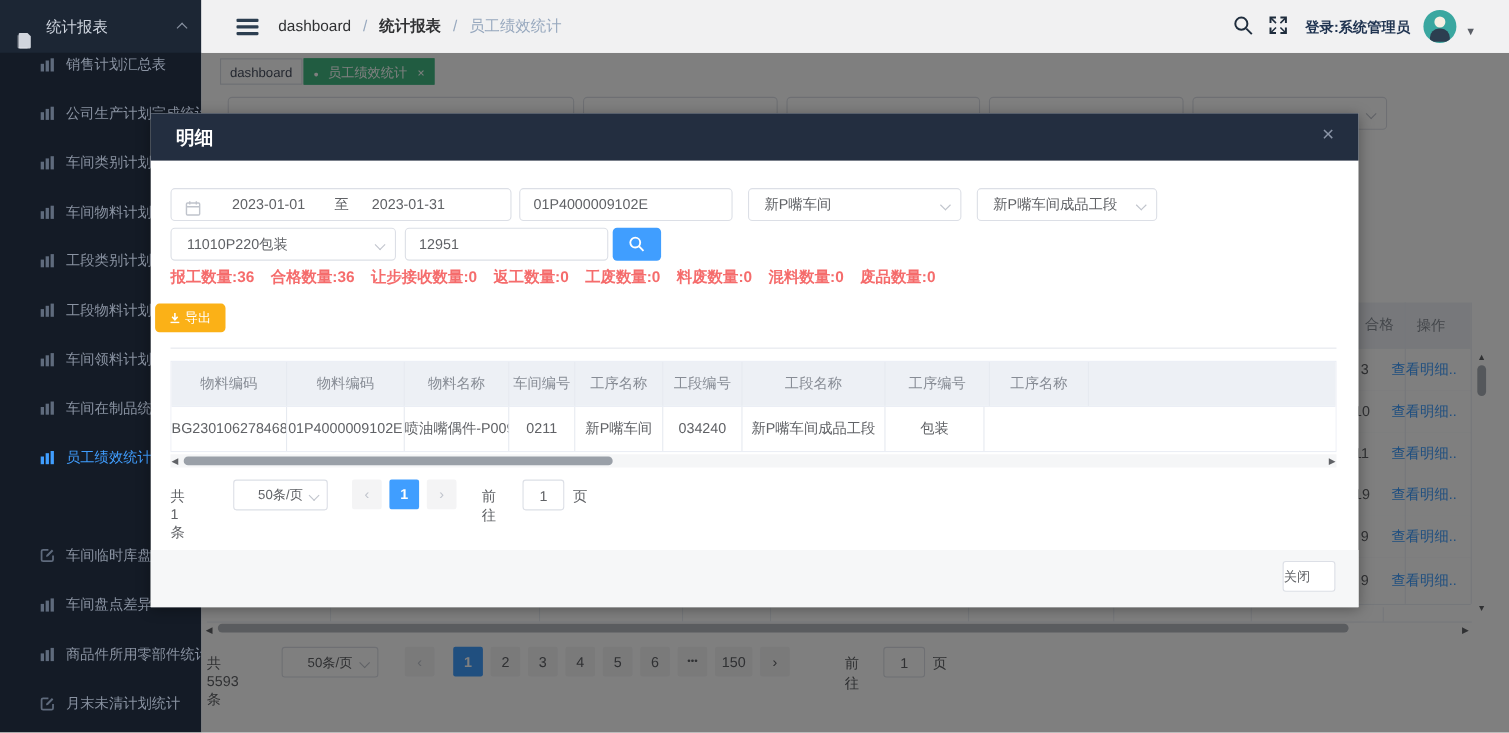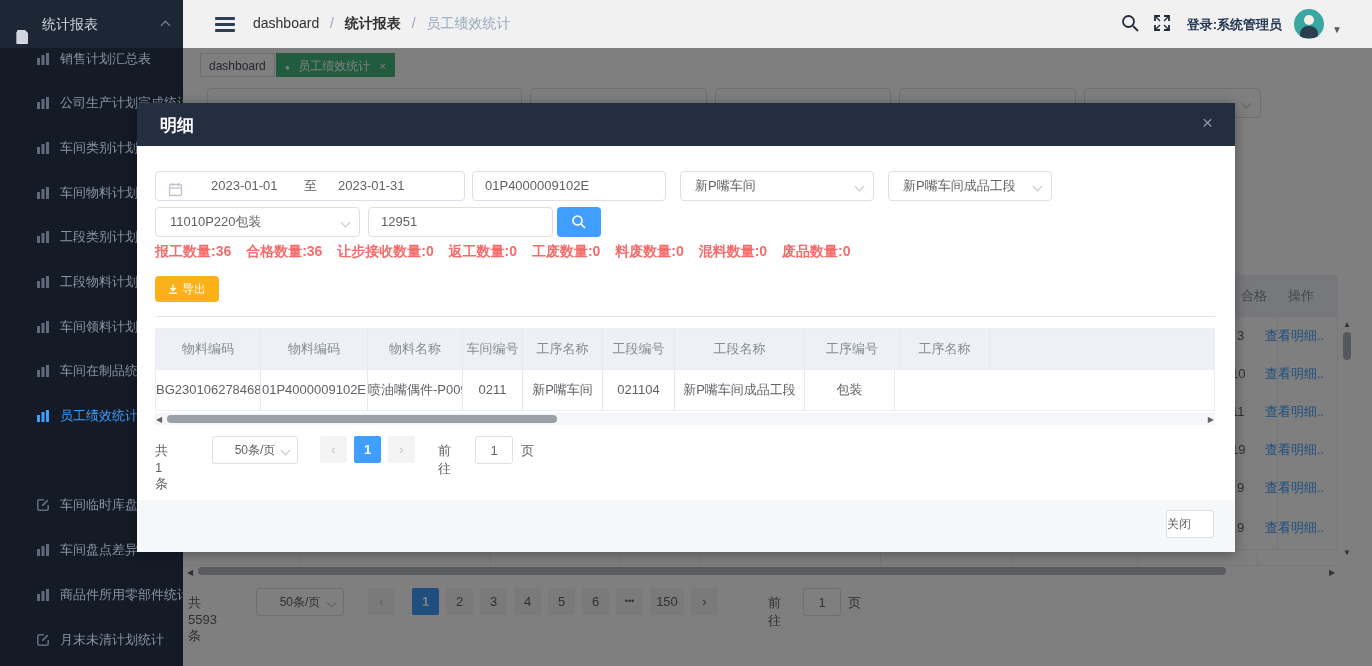--- a/index.html
+++ b/index.html
@@ -77,21 +77,21 @@
   .m-header{position:absolute;left:0;top:0;width:100%;height:43px;background:#232e40;}
   .m-title{position:absolute;left:23px;top:11px;color:#fff;font-size:17px;font-weight:bold;}
   .m-close{position:absolute;right:22px;top:9px;color:#8a94a6;font-size:19px;cursor:pointer;}
   .inp{position:absolute;height:30px;border:1px solid #dcdfe6;border-radius:4px;background:#fff;
        box-sizing:border-box;line-height:28px;color:#606266;}
   .inp input{border:0;outline:0;background:transparent;width:100%;height:26px;padding:0 12px;
              font:13px "Liberation Sans","DejaVu Sans",sans-serif;color:#606266;box-sizing:border-box;}
   .sel-chev{position:absolute;right:10px;top:11px;}
   .stats{position:absolute;left:18px;top:140px;color:#f56c6c;font-size:14px;font-weight:bold;white-space:nowrap;}
   .stats span{margin-right:11px;}
-  .btn-export{position:absolute;left:18px;top:173px;width:64px;height:26px;background:#fbb117;border-radius:4px;
+  .btn-export{position:absolute;left:4px;top:173px;width:64px;height:26px;background:#fbb117;border-radius:4px;
               color:#fff;font-size:12px;text-align:center;line-height:26px;cursor:pointer;}
   .m-divider{position:absolute;left:18px;top:213px;width:1060px;height:1px;background:#e4e7ed;}
   .m-table{position:absolute;left:18px;top:225px;width:1060px;border:1px solid #ebeef5;box-sizing:border-box;}
   .m-table .tr{display:flex;height:40px;line-height:40px;text-align:center;}
   .m-table .tr.head{background:#edf0f5;color:#878c95;}
   .m-table .tr.body{background:#fff;color:#606266;border-top:1px solid #ebeef5;}
   .m-table .td{border-right:1px solid #e6eaf0;box-sizing:border-box;overflow:hidden;white-space:nowrap;font-size:13px;}
   .m-hscroll{position:absolute;left:18px;top:310px;width:1060px;height:12px;background:#f5f6f7;}
   .btn-close{position:absolute;right:21px;top:407px;width:48px;height:28px;background:#fff;border:1px solid #dcdfe6;
              border-radius:3px;line-height:26px;font-size:12px;color:#606266;box-sizing:border-box;cursor:pointer;}
@@ -116,21 +116,21 @@
 
     <div class="fbox" style="left:24px;width:315px;"></div>
     <div class="fbox" style="left:347px;width:177px;"></div>
     <div class="fbox" style="left:532px;width:176px;"></div>
     <div class="fbox" style="left:716px;width:177px;"></div>
     <div class="fbox" style="left:901px;width:177px;">
       <span class="chev" style="position:absolute;right:10px;top:11px;"></span>
     </div>
 
     <div class="bgt-header" style="left:1040px;top:227px;width:114px;height:42px;line-height:42px;">
-      <span style="position:absolute;left:18px;">合格</span>
+      <span style="position:absolute;left:18px;font-family:Liberation Mono, monospace;">合格</span>
       <span style="position:absolute;left:65px;">操作</span>
     </div>
     <div class="bgt-row" style="left:1040px;top:269px;width:114px;height:38px;line-height:38px;">
       <span style="position:absolute;left:14px;">3</span>
       <span class="bg-link" style="position:absolute;left:42px;">查看明细..</span>
     </div>
     <div class="bgt-row" style="left:1040px;top:307px;width:114px;height:38px;line-height:38px;">
       <span style="position:absolute;left:8px;">10</span>
       <span class="bg-link" style="position:absolute;left:42px;">查看明细..</span>
     </div>
@@ -446,21 +446,21 @@
         <div class="td" style="width:95px;">工序编号</div>
         <div class="td" style="width:90px;">工序名称</div>
         <div class="td" style="flex:1;border-right:0;"></div>
       </div>
       <div class="tr body">
         <div class="td" style="width:105px;">BG230106278468</div>
         <div class="td" style="width:107px;">01P4000009102E</div>
         <div class="td" style="width:95px;">喷油嘴偶件-P009</div>
         <div class="td" style="width:60px;">0211</div>
         <div class="td" style="width:80px;">新P嘴车间</div>
-        <div class="td" style="width:72px;">021104</div>
+        <div class="td" style="width:72px;">034240</div>
         <div class="td" style="width:130px;">新P嘴车间成品工段</div>
         <div class="td" style="width:90px;">包装</div>
         <div class="td" style="flex:1;border-right:0;"></div>
       </div>
     </div>
 
     <div class="m-hscroll">
       <span class="arr" style="left:1px;top:2px;">◀</span>
       <div class="sbar-h" style="left:12px;top:2px;width:390px;background:#9aa0a8;"></div>
       <span class="arr" style="right:1px;top:2px;">▶</span>

